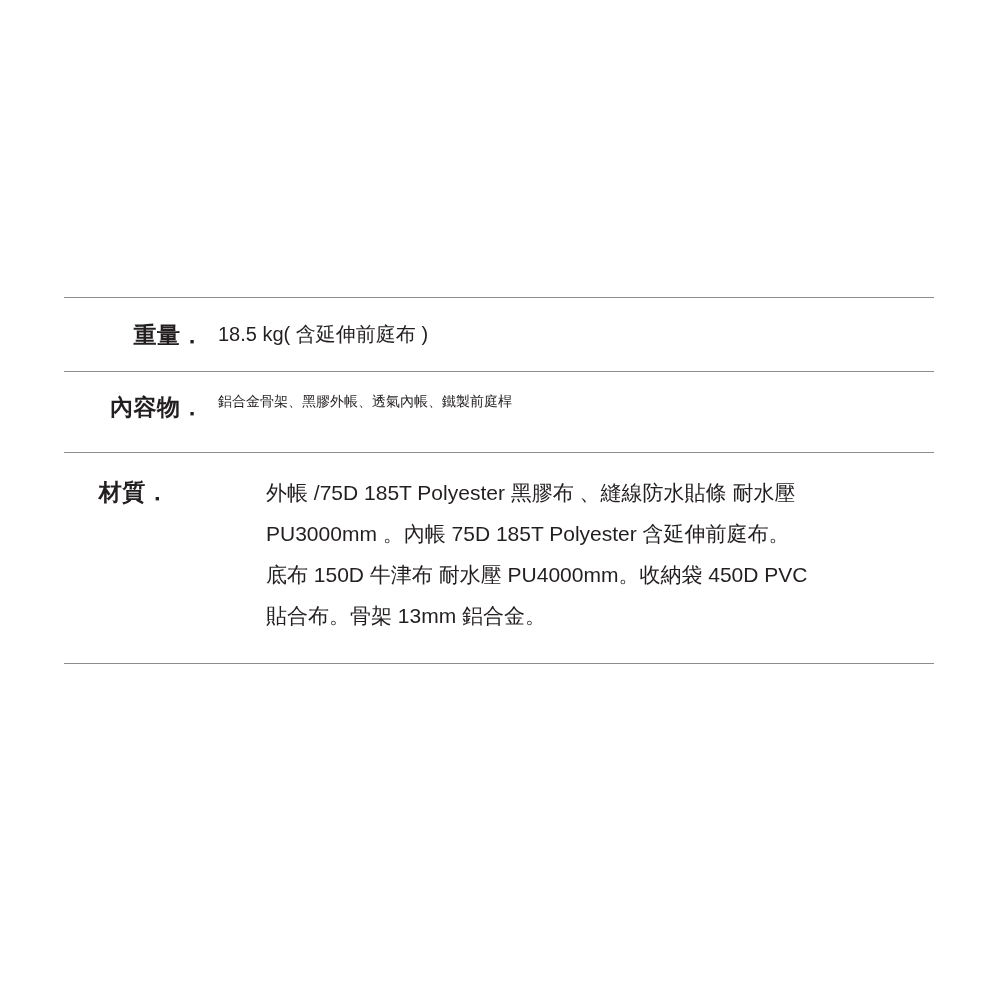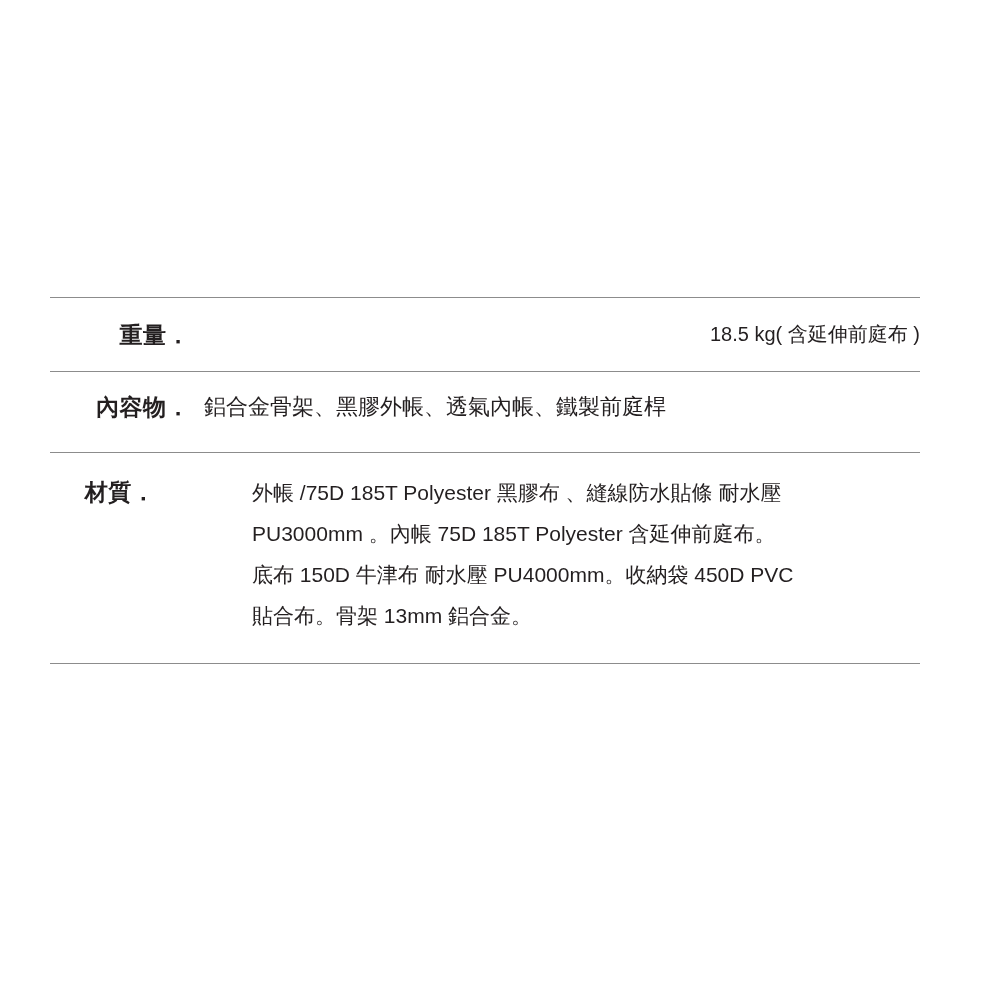--- a/index.html
+++ b/index.html
@@ -10,21 +10,21 @@
     width: 1000px;
     height: 1000px;
     background: #ffffff;
     font-family: "Liberation Sans", sans-serif;
     color: #231f20;
     overflow: hidden;
   }
 
   .spec-sheet {
     position: absolute;
-    left: 50px;
+    left: 64px;
     top: 297px;
     width: 870px;
   }
 
   .spec-table {
     width: 100%;
     border-collapse: collapse;
   }
 
   .spec-row {
@@ -48,24 +48,24 @@
 
   .spec-value {
     vertical-align: top;
     font-size: 21px;
     line-height: 1.95;
     color: #231f20;
     padding: 16px 0 14px 0;
   }
 
   .row-weight .spec-label { padding-top: 22px; padding-bottom: 20px; }
-  .row-weight .spec-value { padding-top: 22px; padding-bottom: 8px; font-size: 20px; line-height: 1.4; text-align: right; }
+  .row-weight .spec-value { padding-top: 22px; padding-bottom: 8px; font-size: 20px; line-height: 1.4; }
 
   .row-contents .spec-label { padding-top: 20px; padding-bottom: 29px; }
-  .row-contents .spec-value { padding-top: 20px; padding-bottom: 20px; font-size: 22px; line-height: 1.4; }
+  .row-contents .spec-value { padding-top: 20px; padding-bottom: 20px; font-size: 14px; line-height: 1.4; }
 
   .row-material .spec-label { padding-top: 24px; text-align: center; }
   .row-material .spec-value { padding-top: 20px; padding-bottom: 26px; }
 
   .material-line { display: block; white-space: nowrap; margin-left: 48px; }
 </style>
 </head>
 <body>
 
 <div class="spec-sheet">

